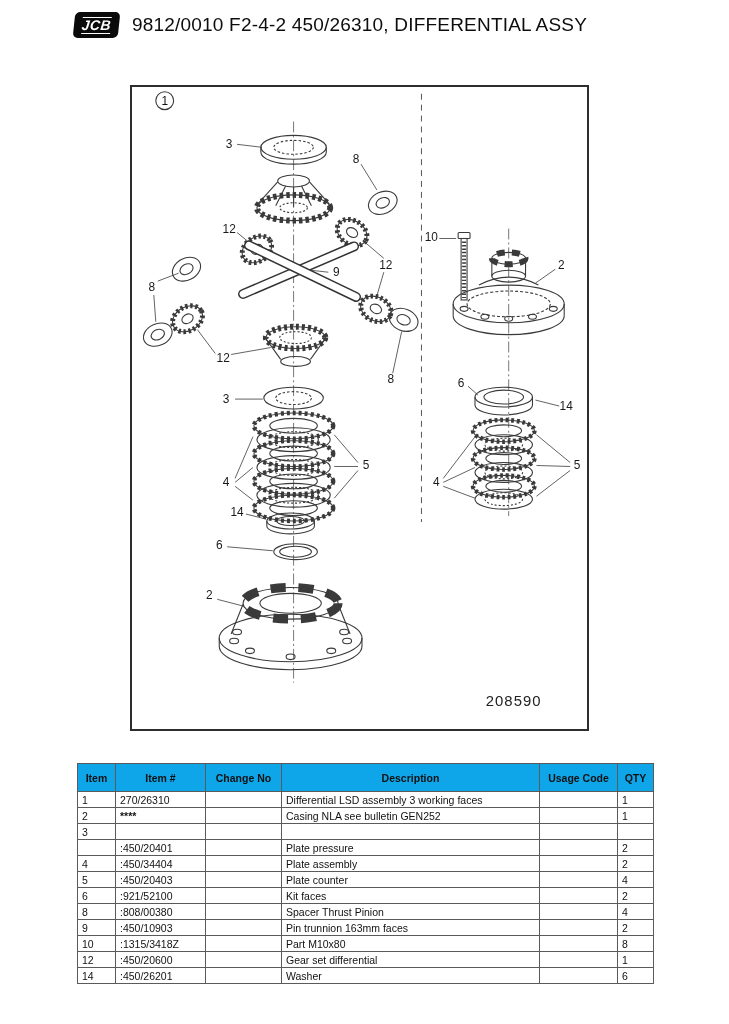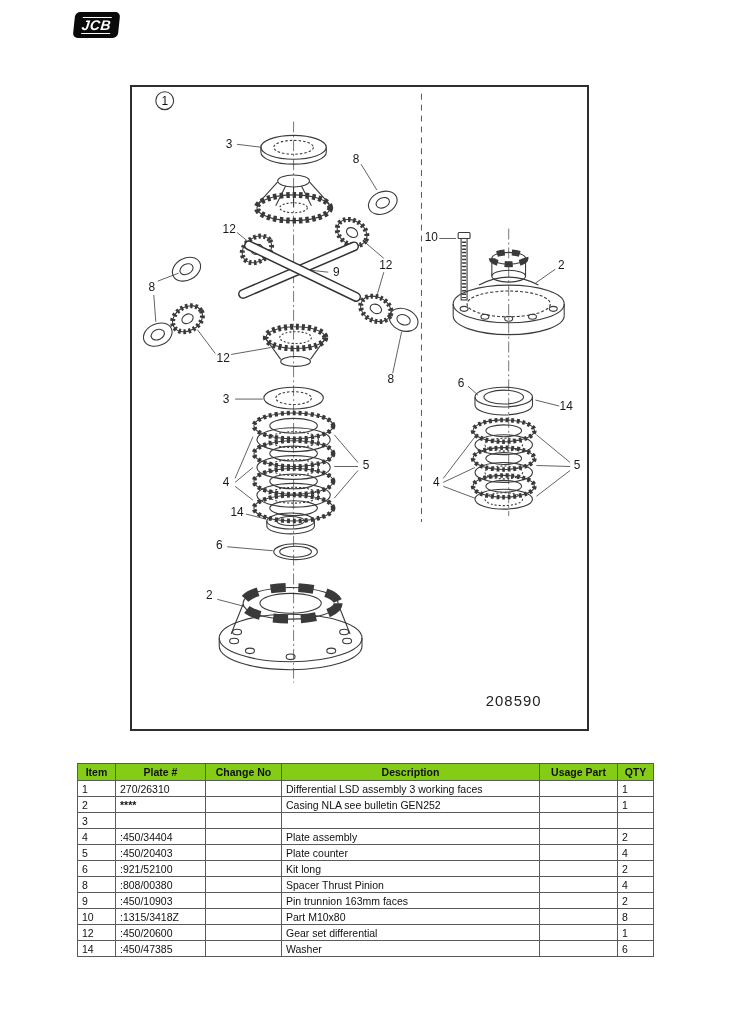--- a/index.html
+++ b/index.html
@@ -37,39 +37,40 @@
 
   
   table.parts {
     position:absolute; left:77px; top:763px; width:576px;
     border-collapse:collapse; table-layout:fixed; font-size:10.5px; color:#111;
   }
   table.parts th, table.parts td {
     border:1px solid #5a5a5a; padding:1.5px 4px; height:15px;
     overflow:hidden; white-space:nowrap; text-align:left; vertical-align:middle;
   }
-  table.parts th { background:#84cc16; font-weight:bold; text-align:center; height:17px; }
+  table.parts th { background:#0ea5e9; font-weight:bold; text-align:center; height:28px; }
   td.c-qty { text-align:center; }
   td.strong { font-weight:bold; }
   col.w-item  { width:38px; }
   col.w-part  { width:90px; }
   col.w-change{ width:76px; }
   col.w-desc  { width:258px; }
   col.w-usage { width:78px; }
   col.w-qty   { width:36px; }
 </style>
 </head>
 <body>
 
 <div class="page">
 
   <div class="header">
     <div class="logo">
       <span>JCB</span>
     </div>
+    <div class="title">9812/0010 F2-4-2 450/26310, DIFFERENTIAL ASSY</div>
   </div>
 
   <div class="diagram-box">
     <svg class="diagram-svg" viewBox="0 0 459 646">
       <g fill="none" stroke="#3a3a3a" stroke-width="1.1">
 
         <g stroke-width="0.8" stroke="#555">
           <line x1="163" y1="34" x2="163" y2="600" stroke-dasharray="11 3 2 3"></line>
           <line x1="380" y1="142" x2="380" y2="432" stroke-dasharray="11 3 2 3"></line>
           <line x1="292" y1="6" x2="292" y2="438" stroke-dasharray="6 5" stroke-width="1"></line>
@@ -324,24 +325,24 @@
       <col class="w-item">
         <col class="w-part">
         <col class="w-change">
         <col class="w-desc">
         <col class="w-usage">
         <col class="w-qty">
     </colgroup>
     <thead>
       <tr>
         <th>Item</th>
-        <th>Plate #</th>
+        <th>Item #</th>
         <th>Change No</th>
         <th>Description</th>
-        <th>Usage Part</th>
+        <th>Usage Code</th>
         <th>QTY</th>
       </tr>
     </thead>
     <tbody>
       <tr>
         <td>1</td>
         <td>270/26310</td>
         <td></td>
         <td>Differential LSD assembly 3 working faces</td>
         <td></td>
@@ -357,40 +358,48 @@
       </tr>
       <tr>
         <td>3</td>
         <td></td>
         <td></td>
         <td></td>
         <td></td>
         <td class="c-qty"></td>
       </tr>
       <tr>
+        <td></td>
+        <td>:450/20401</td>
+        <td></td>
+        <td>Plate pressure</td>
+        <td></td>
+        <td class="c-qty">2</td>
+      </tr>
+      <tr>
         <td>4</td>
         <td>:450/34404</td>
         <td></td>
         <td>Plate assembly</td>
         <td></td>
         <td class="c-qty">2</td>
       </tr>
       <tr>
         <td>5</td>
         <td>:450/20403</td>
         <td></td>
         <td>Plate counter</td>
         <td></td>
         <td class="c-qty">4</td>
       </tr>
       <tr>
         <td>6</td>
         <td>:921/52100</td>
         <td></td>
-        <td>Kit long</td>
+        <td>Kit faces</td>
         <td></td>
         <td class="c-qty">2</td>
       </tr>
       <tr>
         <td>8</td>
         <td>:808/00380</td>
         <td></td>
         <td>Spacer Thrust Pinion</td>
         <td></td>
         <td class="c-qty">4</td>
@@ -414,21 +423,21 @@
       <tr>
         <td>12</td>
         <td>:450/20600</td>
         <td></td>
         <td>Gear set differential</td>
         <td></td>
         <td class="c-qty">1</td>
       </tr>
       <tr>
         <td>14</td>
-        <td>:450/47385</td>
+        <td>:450/26201</td>
         <td></td>
         <td>Washer</td>
         <td></td>
         <td class="c-qty">6</td>
       </tr>
     </tbody>
   </table>
 
 </div>
 

